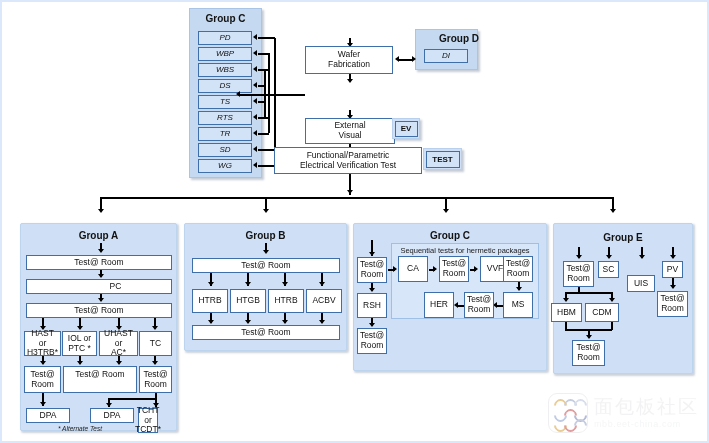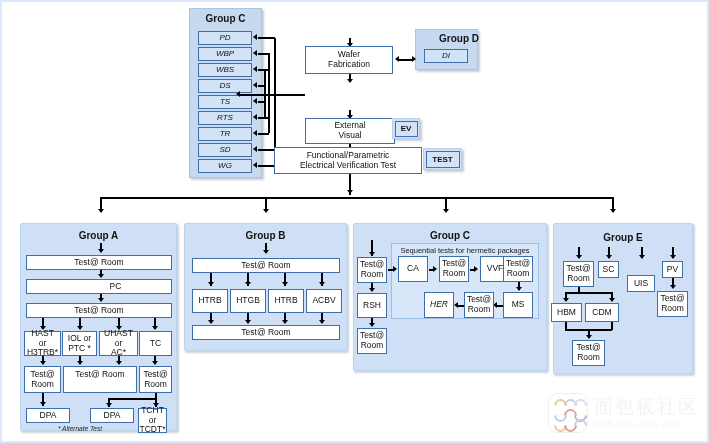--- a/index.html
+++ b/index.html
@@ -262,21 +262,21 @@
 
   <div class="vline abs" style="left:153px;top:391px;height:6px;"></div>
   <div class="hline abs" style="left:106px;top:396px;width:48px;"></div>
   <div class="vline abs" style="left:106px;top:396px;height:9px;"></div>
   <div class="arrow-d abs" style="left:103.5px;top:401px;"></div>
   <div class="vline abs" style="left:153px;top:396px;height:9px;"></div>
   <div class="arrow-d abs" style="left:150.5px;top:401px;"></div>
 
   <div class="abs pbox" style="left:24px;top:406px;width:44px;height:15px;">DPA</div>
   <div class="abs pbox" style="left:88px;top:406px;width:44px;height:15px;">DPA</div>
-  <div class="abs pbox" style="left:136px;top:406px;width:29px;height:25px;flex-direction:column;">
+  <div class="abs pbox" style="left:136px;top:406px;width:20px;height:25px;flex-direction:column;">
     <span>TCHT or</span>
     <span>TCDT*</span>
   </div>
   <div class="note" style="left:24px;top:423px;width:108px;">* Alternate Test</div>
 
   <div class="abs panel" style="left:182px;top:221px;width:163px;height:128px;"></div>
   <div class="panel-title abs" style="left:182px;top:228px;width:163px;">Group B</div>
 
   <div class="vline abs" style="left:263px;top:241px;height:9px;"></div>
   <div class="arrow-d abs" style="left:260.5px;top:248px;"></div>
@@ -356,21 +356,21 @@
 
   <div class="abs pbox" style="left:501px;top:290px;width:30px;height:26px;">MS</div>
   <div class="hline abs" style="left:495px;top:303px;width:6px;"></div>
   <div class="arrow-l abs" style="left:491px;top:299.5px;"></div>
   <div class="abs pbox" style="left:462px;top:290px;width:30px;height:26px;flex-direction:column;">
     <span>Test@</span>
     <span>Room</span>
   </div>
   <div class="hline abs" style="left:456px;top:303px;width:6px;"></div>
   <div class="arrow-l abs" style="left:452px;top:299.5px;"></div>
-  <div class="abs pbox" style="left:422px;top:290px;width:30px;height:26px;font-style:italic;">HER</div>
+  <div class="abs pbox" style="left:422px;top:290px;width:30px;height:26px;">HER</div>
 
   <div class="abs panel" style="left:551px;top:221px;width:140px;height:151px;"></div>
   <div class="panel-title abs" style="left:551px;top:230px;width:140px;">Group E</div>
 
   <div class="vline abs" style="left:576px;top:245px;height:11px;"></div>
   <div class="arrow-d abs" style="left:573.5px;top:253px;"></div>
   <div class="vline abs" style="left:606px;top:245px;height:11px;"></div>
   <div class="arrow-d abs" style="left:603.5px;top:253px;"></div>
   <div class="vline abs" style="left:639px;top:245px;height:11px;"></div>
   <div class="arrow-d abs" style="left:636.5px;top:253px;"></div>

